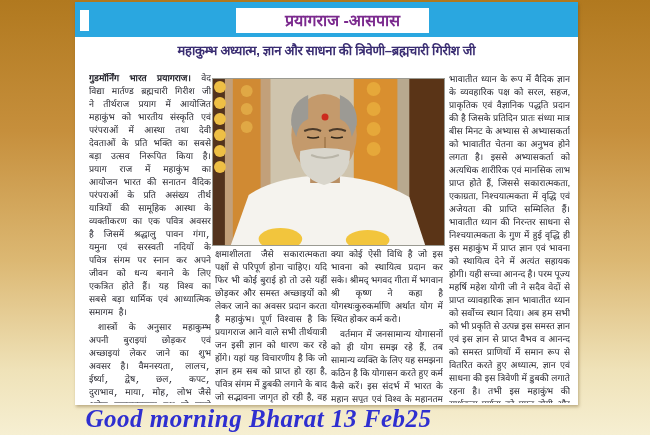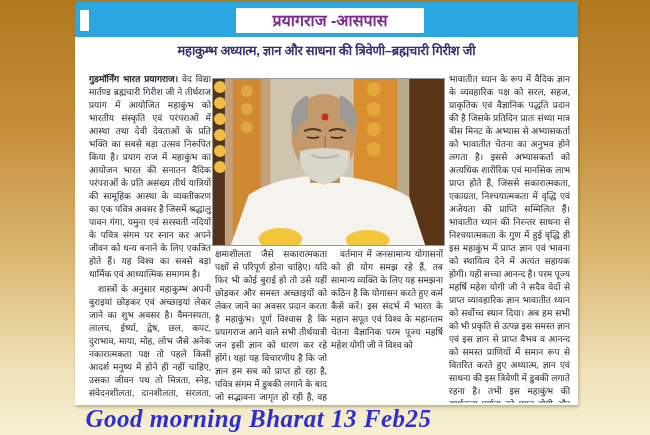--- a/index.html
+++ b/index.html
@@ -13,41 +13,41 @@
     background:#ffffff;box-shadow:1px 2px 3px rgba(90,60,10,.35);
   }
   .band{
     position:absolute;left:0;top:0;width:503px;height:35px;
     background:#2aa7e0;
   }
   .notch{
     position:absolute;left:5px;top:8px;width:9px;height:21px;background:#ffffff;
   }
   .band-box{
-    position:absolute;left:161px;top:6px;width:188px;height:25px;background:#ffffff;
-    display:flex;align-items:center;justify-content:center;
+    position:absolute;left:161px;top:6px;width:173px;height:25px;background:#ffffff;
+    display:flex;align-items:center;justify-content:center;padding-left:20px;
   }
   .band-title{
     color:#7b2a8e;font-weight:bold;font-size:16px;line-height:1;
     font-family:"Liberation Sans","DejaVu Sans",sans-serif;
   }
   .headline{
     position:absolute;left:6px;top:39px;width:491px;margin:0;
     text-align:center;color:#3a2d72;font-size:13px;font-weight:bold;
     font-family:"Liberation Sans","DejaVu Sans",sans-serif;
     letter-spacing:-0.3px;white-space:nowrap;overflow:hidden;
   }
   .col{
     position:absolute;overflow:hidden;
     font-size:9px;line-height:13px;color:#26262e;text-align:justify;
   }
   .col p{margin:0 0 2px 0;}
   .col p.indent{text-indent:9px;}
   .lead{font-weight:bold;}
-  .col1{left:14px;top:71px;width:122px;height:330px;}
+  .col1{left:14px;top:71px;width:122px;height:330px;font-family:Liberation Mono, monospace;}
   .col2{left:140px;top:246px;width:112px;height:155px;}
   .col3{left:256px;top:246px;width:112px;height:155px;}
   .col4{left:374px;top:71px;width:121px;height:330px;}
   .photo{
     position:absolute;left:137px;top:76px;width:233px;height:168px;
     border:1px solid #9a9a92;box-sizing:border-box;display:block;
   }
   .footer{
     position:absolute;left:0;top:403px;width:517px;height:32px;
     display:flex;align-items:center;justify-content:center;
@@ -128,20 +128,21 @@
       <ellipse cx="68" cy="160" rx="22" ry="11" fill="#f2c53d"></ellipse>
       <ellipse cx="156" cy="161" rx="22" ry="10" fill="#f2c53d"></ellipse>
     </g>
   </svg>
 
   <div class="col col2">
     <p>क्षमाशीलता जैसे सकारात्मकता पक्षों से परिपूर्ण होना चाहिए। यदि फिर भी कोई बुराई हो तो उसे यहीं छोड़कर और समस्त अच्छाइयों को लेकर जाने का अवसर प्रदान करता है महाकुंभ। पूर्ण विश्वास है कि प्रयागराज आने वाले सभी तीर्थयात्री जन इसी ज्ञान को धारण कर रहे होंगे। यहां यह विचारणीय है कि जो ज्ञान हम सब को प्राप्त हो रहा है, पवित्र संगम में डुबकी लगाने के बाद जो सद्भावना जागृत हो रही है, वह कितनी स्थाई है, क्या यह जीवनभर हमारे साथ रहेगी,</p>
   </div>
 
   <div class="col col3">
+    <p>क्या कोई ऐसी विधि है जो इस भावना को स्थायित्व प्रदान कर सके। श्रीमद् भगवद गीता में भगवान श्री कृष्ण ने कहा है योगस्थःकुरुकर्माणि अर्थात योग में स्थित होकर कर्म करो।</p>
     <p class="indent">वर्तमान में जनसामान्य योगासनों को ही योग समझ रहे हैं, तब सामान्य व्यक्ति के लिए यह समझना कठिन है कि योगासन करते हुए कर्म कैसे करें। इस संदर्भ में भारत के महान सपूत एवं विश्व के महानतम चेतना वैज्ञानिक परम पूज्य महर्षि महेश योगी जी ने विश्व को</p>
   </div>
 
   <div class="col col4">
     <p>भावातीत ध्यान के रूप में वैदिक ज्ञान के व्यवहारिक पक्ष को सरल, सहज, प्राकृतिक एवं वैज्ञानिक पद्धति प्रदान की है जिसके प्रतिदिन प्रातः संध्या मात्र बीस मिनट के अभ्यास से अभ्यासकर्ता को भावातीत चेतना का अनुभव होने लगता है। इससे अभ्यासकर्ता को अत्यधिक शारीरिक एवं मानसिक लाभ प्राप्त होते हैं, जिससे सकारात्मकता, एकाग्रता, निश्चयात्मकता में वृद्धि एवं अजेयता की प्राप्ति सम्मिलित हैं। भावातीत ध्यान की निरन्तर साधना से निश्चयात्मकता के गुण में हुई वृद्धि ही इस महाकुंभ में प्राप्त ज्ञान एवं भावना को स्थायित्व देने में अत्यंत सहायक होगी। यही सच्चा आनन्द है। परम पूज्य महर्षि महेश योगी जी ने सदैव वेदों से प्राप्त व्यावहारिक ज्ञान भावातीत ध्यान को सर्वोच्च स्थान दिया। अब हम सभी को भी प्रकृति से उत्पन्न इस समस्त ज्ञान एवं इस ज्ञान से प्राप्त वैभव व आनन्द को समस्त प्राणियों में समान रूप से वितरित करते हुए अध्यात्म, ज्ञान एवं साधना की इस त्रिवेणी में डुबकी लगाते रहना है। तभी इस महाकुंभ की सार्थकता पूर्णता को प्राप्त होगी और जीवन धन्य होगा।</p>
   </div>
 
 </div>
 
 <div class="footer">Good morning  Bharat 13 Feb25</div>

